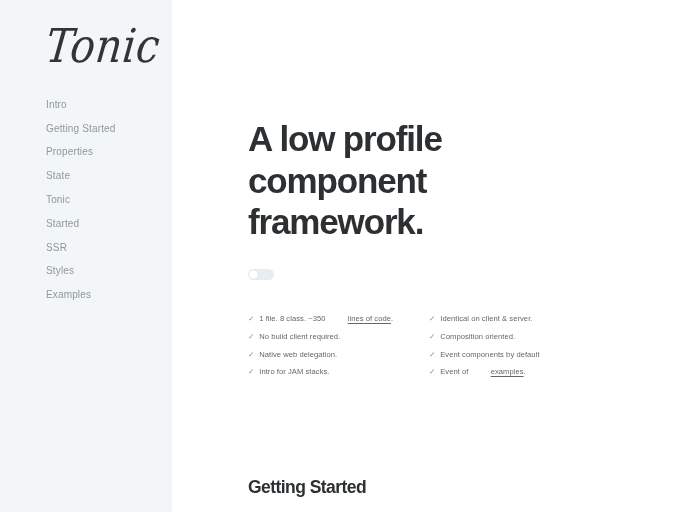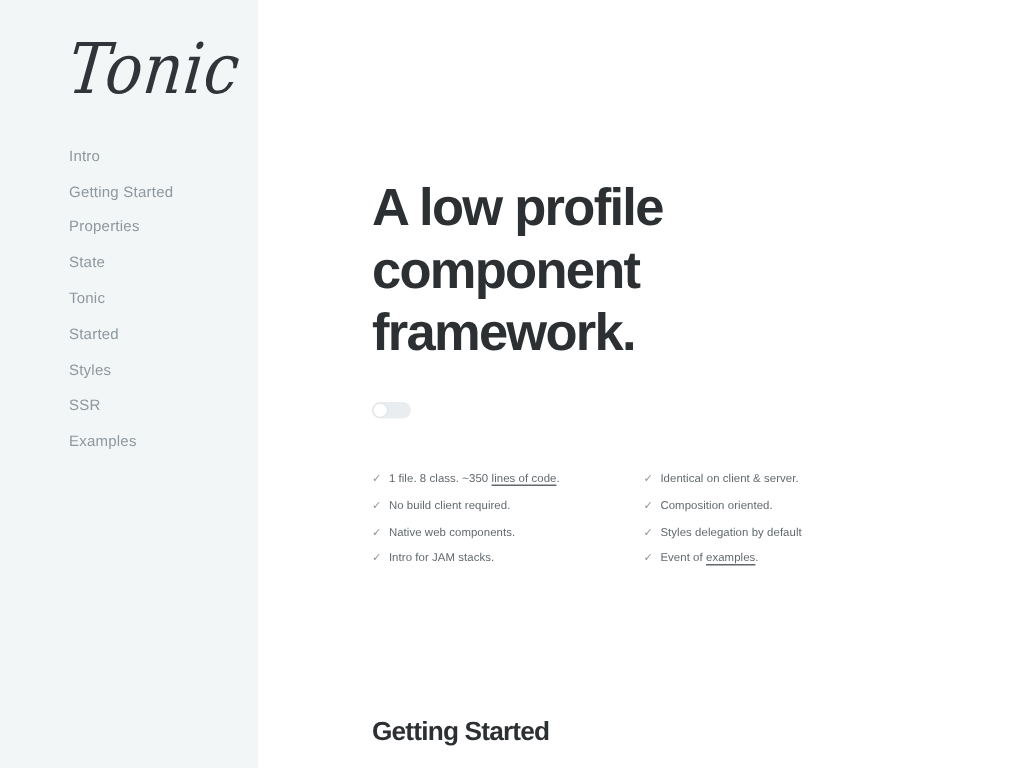--- a/index.html
+++ b/index.html
@@ -145,20 +145,21 @@
     color: #8d979c;
     font-size: 7.4px;
     margin-right: 5px;
     flex: 0 0 auto;
   }
 
   .feature a {
     color: #60686d;
     text-decoration: underline;
     text-underline-offset: 1.5px;
+    margin-left: 20px;
   }
 
   
   .section {
     margin-top: 98px;
   }
 
   .section-title {
     font-size: 17.5px;
     font-weight: 700;
@@ -176,22 +177,22 @@
 
     <div class="logo">Tonic</div>
 
     <nav class="nav">
       <a class="nav-item" href="#">Intro</a>
       <a class="nav-item" href="#">Getting Started</a>
       <a class="nav-item" href="#">Properties</a>
       <a class="nav-item" href="#">State</a>
       <a class="nav-item" href="#">Tonic</a>
       <a class="nav-item" href="#">Started</a>
+      <a class="nav-item" href="#">SSR</a>
       <a class="nav-item" href="#">Styles</a>
-      <a class="nav-item" href="#">SSR</a>
       <a class="nav-item" href="#">Examples</a>
     </nav>
 
   </aside>
 
   <main class="main">
     <div class="content">
 
       <h1 class="headline">A low profile component framework.</h1>
 
@@ -207,40 +208,40 @@
           <div class="feature">
             <span class="check">✓</span>
             <span><span>1 file. 8 class. ~350 </span><a href="#">lines of code</a><span>.</span></span>
           </div>
           <div class="feature">
             <span class="check">✓</span>
             <span>No build client required.</span>
           </div>
           <div class="feature">
             <span class="check">✓</span>
-            <span>Native web components.</span>
+            <span>Native web delegation.</span>
           </div>
           <div class="feature">
             <span class="check">✓</span>
             <span>Intro for JAM stacks.</span>
           </div>
         </div>
 
         <div class="feature-col right">
           <div class="feature">
             <span class="check">✓</span>
             <span>Identical on client &amp; server.</span>
           </div>
           <div class="feature">
             <span class="check">✓</span>
             <span>Composition oriented.</span>
           </div>
           <div class="feature">
             <span class="check">✓</span>
-            <span>Styles delegation by default</span>
+            <span>Event components by default</span>
           </div>
           <div class="feature">
             <span class="check">✓</span>
             <span><span>Event of </span><a href="#">examples</a><span>.</span></span>
           </div>
         </div>
 
       </div>
 
       <section class="section">

